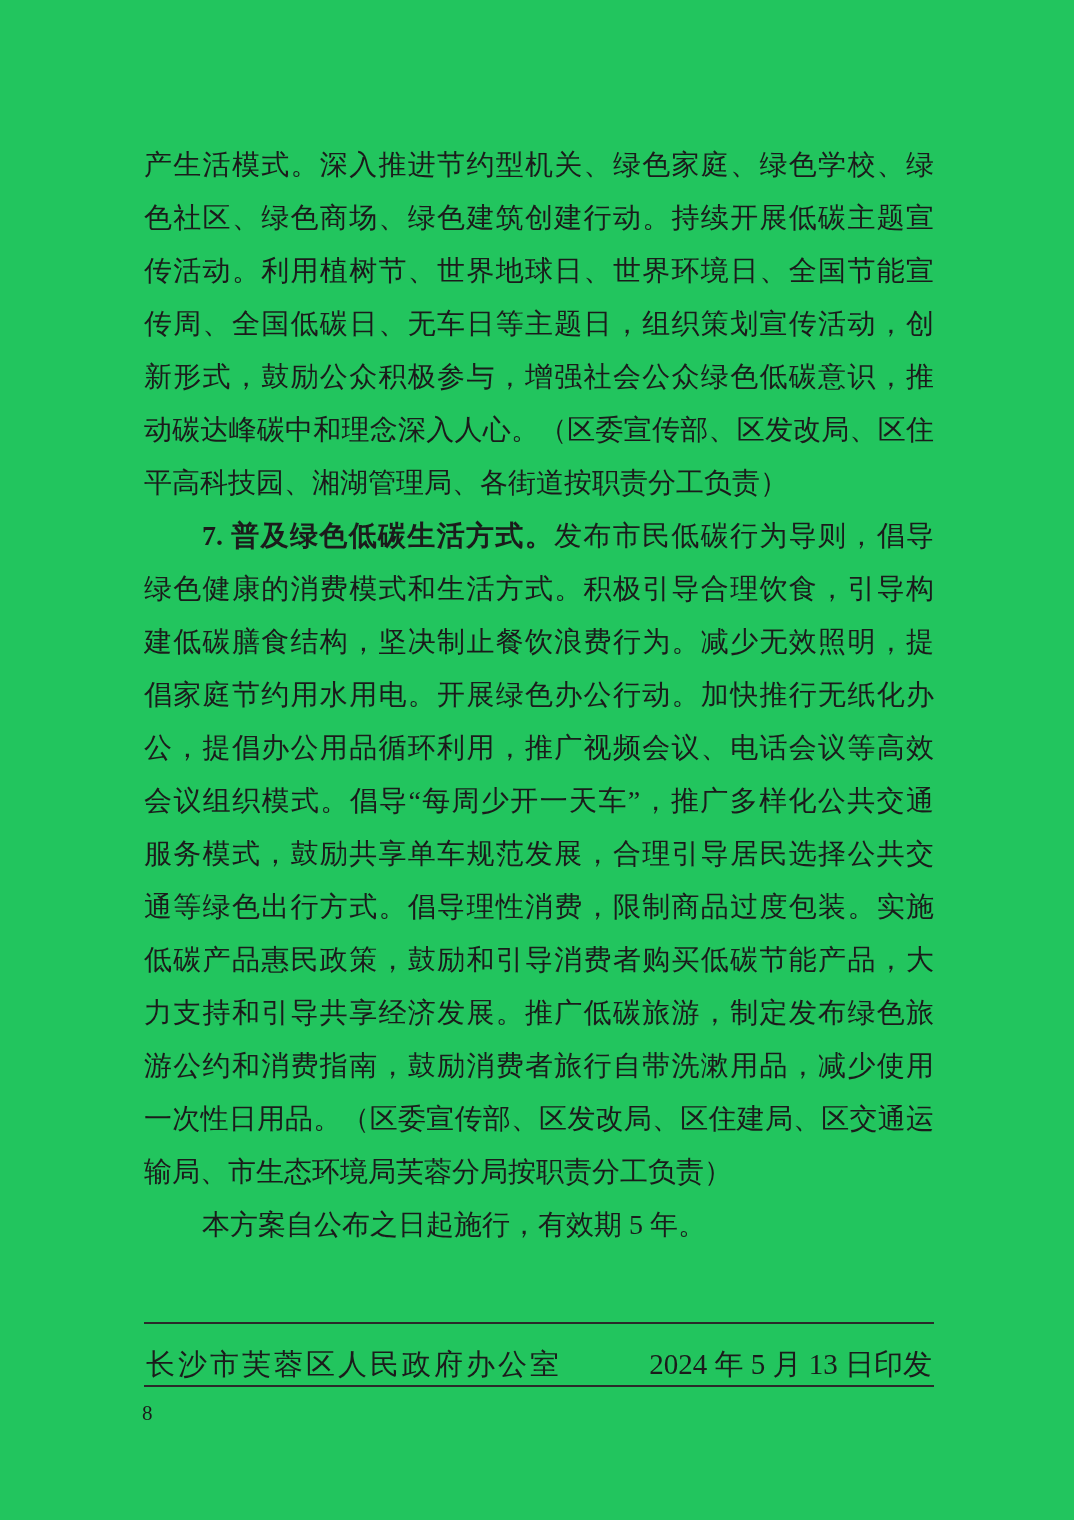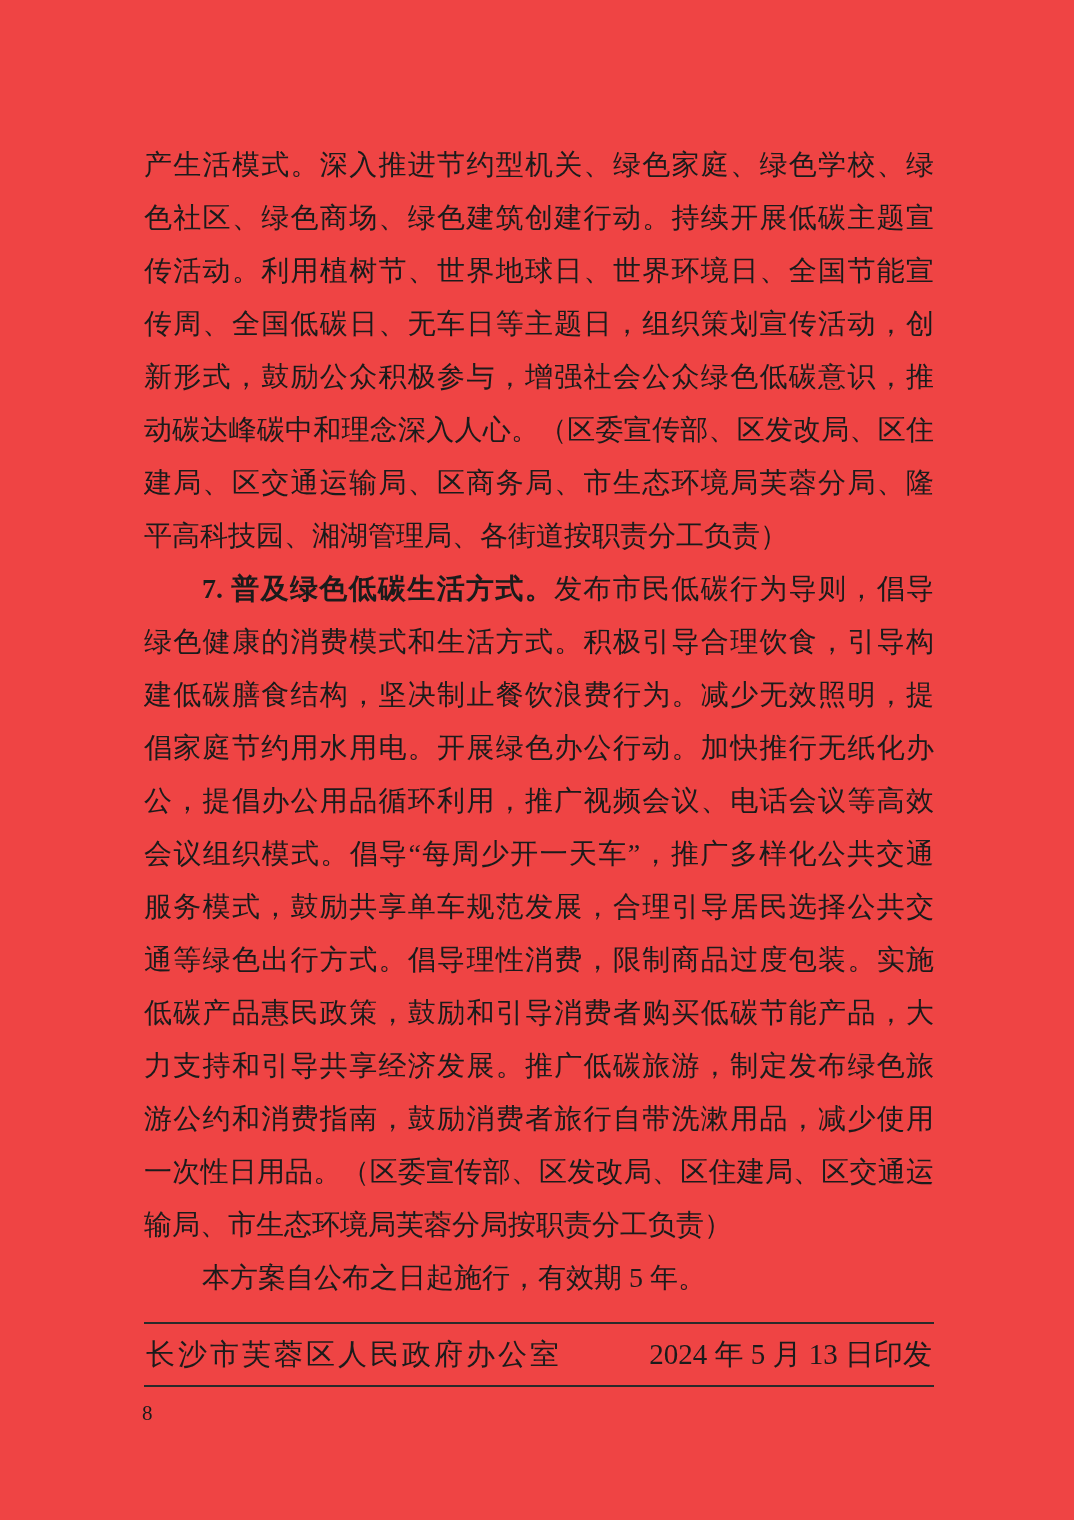--- a/index.html
+++ b/index.html
@@ -1,20 +1,20 @@
 <!DOCTYPE html>
 <html><head>
 <meta charset="utf-8">
 <style>
   html, body { margin: 0; padding: 0; background: #ffffff; }
   .page {
     position: relative;
     width: 1074px;
     height: 1520px;
-    background: #ef4444;
+    background: #22c55e;
     color: #1b1b1b;
     font-family: "Liberation Serif", serif;
     overflow: hidden;
   }
   .content {
     position: absolute;
     left: 144px;
     top: 138px;
     width: 790px;
   }
@@ -39,21 +39,21 @@
     top: 1322px;
     width: 790px;
   }
   .footer-rule {
     height: 0;
     border-top: 2px solid #2a2a2a;
   }
   .footer-row {
     display: flex;
     justify-content: space-between;
-    align-items: center;
+    align-items: flex-end;
     height: 61px;
     padding: 0 2px;
   }
   .footer-issuer {
     font-size: 29px;
     letter-spacing: 3px;
   }
   .footer-date {
     font-size: 29px;
   }
@@ -70,21 +70,20 @@
 
 <div class="page">
 
   <div class="content">
       <div class="line"><span>产生活模式。深入推进节约型机关、绿色家庭、绿色学校、绿</span></div>
       <div class="line"><span>色社区、绿色商场、绿色建筑创建行动。持续开展低碳主题宣</span></div>
       <div class="line"><span>传活动。利用植树节、世界地球日、世界环境日、全国节能宣</span></div>
       <div class="line"><span>传周、全国低碳日、无车日等主题日，组织策划宣传活动，创</span></div>
       <div class="line"><span>新形式，鼓励公众积极参与，增强社会公众绿色低碳意识，推</span></div>
       <div class="line"><span>动碳达峰碳中和理念深入人心。（区委宣传部、区发改局、区住</span></div>
-      <div class="line"><span>建局、区交通运输局、区商务局、市生态环境局芙蓉分局、隆</span></div>
       <div class="line last"><span>平高科技园、湘湖管理局、各街道按职责分工负责）</span></div>
       <div class="line indent"><span class="bold">7. 普及绿色低碳生活方式。</span><span>发布市民低碳行为导则，倡导</span></div>
       <div class="line"><span>绿色健康的消费模式和生活方式。积极引导合理饮食，引导构</span></div>
       <div class="line"><span>建低碳膳食结构，坚决制止餐饮浪费行为。减少无效照明，提</span></div>
       <div class="line"><span>倡家庭节约用水用电。开展绿色办公行动。加快推行无纸化办</span></div>
       <div class="line"><span>公，提倡办公用品循环利用，推广视频会议、电话会议等高效</span></div>
       <div class="line"><span>会议组织模式。倡导“每周少开一天车”，推广多样化公共交通</span></div>
       <div class="line"><span>服务模式，鼓励共享单车规范发展，合理引导居民选择公共交</span></div>
       <div class="line"><span>通等绿色出行方式。倡导理性消费，限制商品过度包装。实施</span></div>
       <div class="line"><span>低碳产品惠民政策，鼓励和引导消费者购买低碳节能产品，大</span></div>

